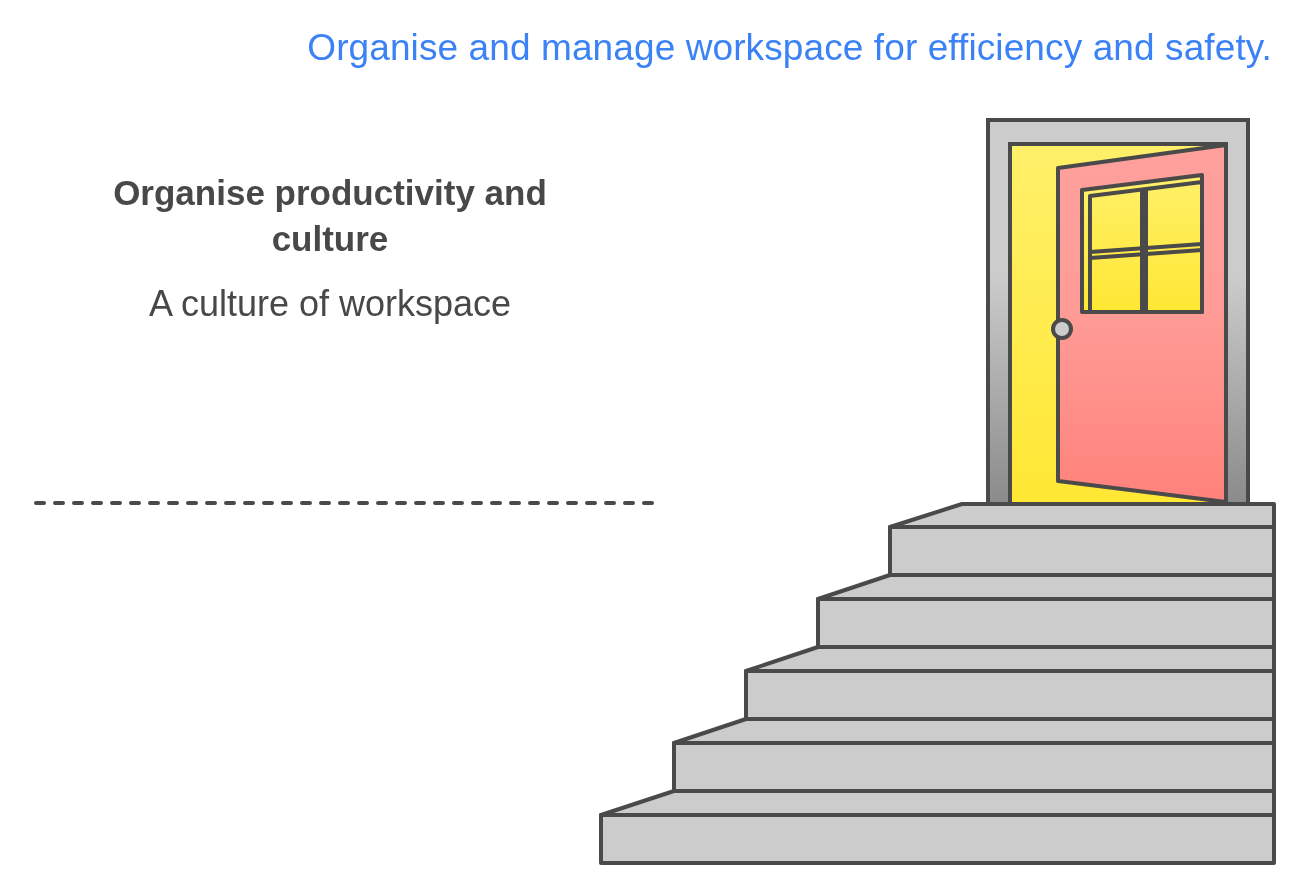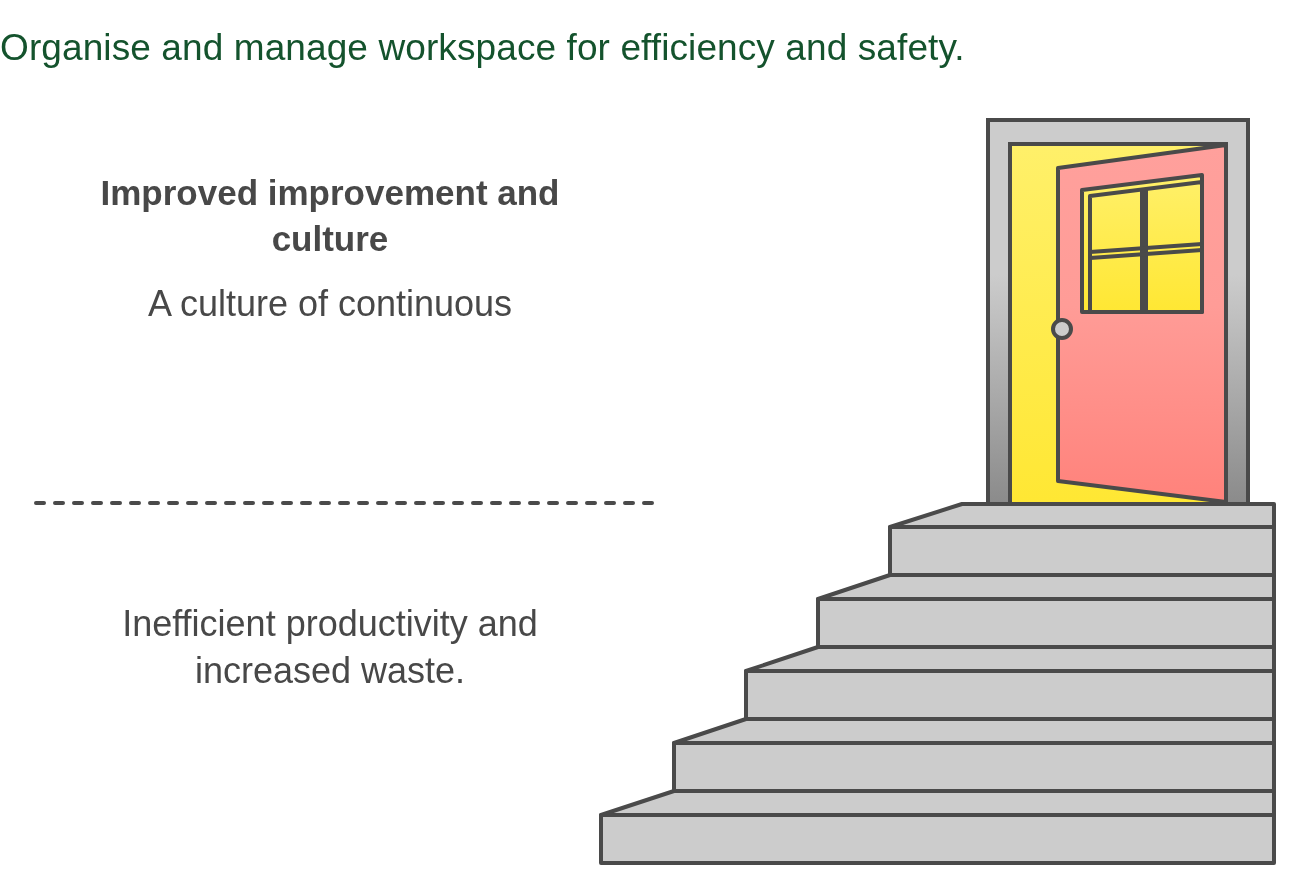--- a/index.html
+++ b/index.html
@@ -13,24 +13,24 @@
       position: relative;
       overflow: hidden;
       font-family: "Liberation Sans", "DejaVu Sans", sans-serif;
       color: #484848;
     }
     .title {
       position: absolute;
       left: 0;
       top: 24px;
       width: 1272px;
-      text-align: left;
+      text-align: right;
       font-size: 37px;
       line-height: 48px;
-      color: #14532d;
+      color: #3b82f6;
       letter-spacing: 0.1px;
     }
     .block {
       position: absolute;
       left: 60px;
       width: 540px;
       text-align: center;
     }
     .block .heading {
       font-weight: bold;
@@ -66,37 +66,33 @@
     }
     .illustration * { pointer-events: auto; }
   </style>
 </head>
 <body>
 
 <div class="title">Organise and manage workspace for efficiency and safety.</div>
 
 <div class="block" id="block-top">
   <p class="heading">
-    <span>Improved improvement and</span><br>
+    <span>Organise productivity and</span><br>
     <span>culture</span>
   </p>
   <p class="desc">
-    <span>A culture of continuous</span><br>
+    <span>A culture of workspace</span><br>
   </p>
 </div>
 
 <svg class="divider" viewBox="0 0 622 6" width="622" height="6">
   <line x1="3" y1="3" x2="619" y2="3" stroke="#4a4a4a" stroke-width="4" stroke-linecap="round" stroke-dasharray="8 11"></line>
 </svg>
 
 <div class="block" id="block-bottom">
-  <p class="desc">
-    <span>Inefficient productivity and</span><br>
-    <span>increased waste.</span>
-  </p>
 </div>
 
 <svg class="illustration" viewBox="0 0 1300 890" width="1300" height="890">
   <defs>
     <linearGradient id="frameGrad" x1="0" y1="0" x2="0" y2="1">
       <stop offset="0" stop-color="#cccccc"></stop>
       <stop offset="0.4" stop-color="#cccccc"></stop>
       <stop offset="1" stop-color="#8a8a8a"></stop>
     </linearGradient>
     <linearGradient id="lightGrad" x1="0" y1="0" x2="0" y2="1">

